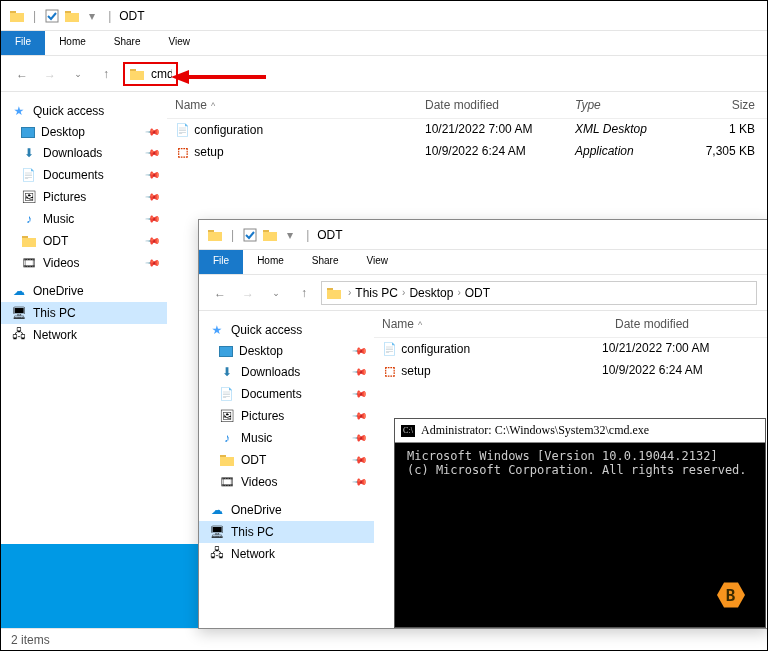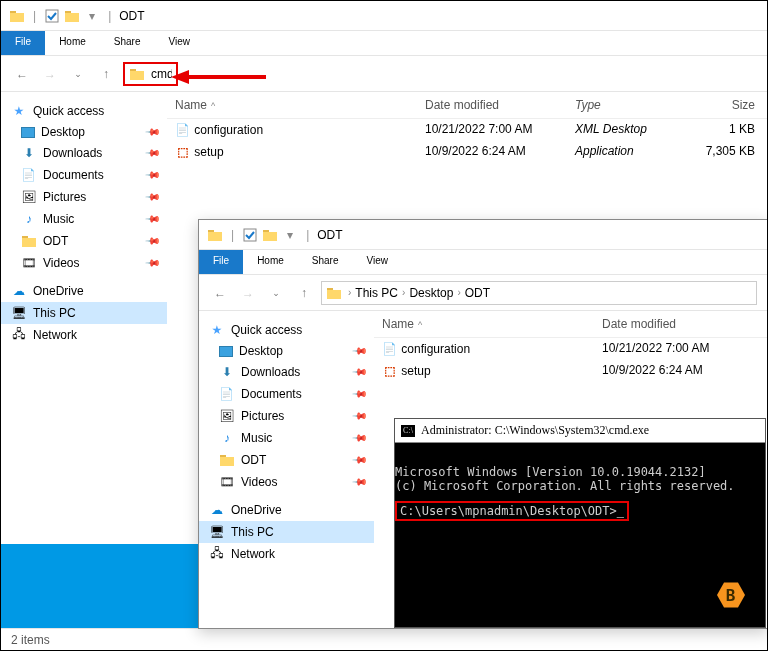--- a/index.html
+++ b/index.html
@@ -18,41 +18,41 @@
 .red-box { border:2px solid #e60000; }
 .body-area { display:flex; height: calc(100% - 30px - 25px - 36px - 22px); }
 .sidebar { width: 172px; padding: 8px 0 0 0; }
 .side-group { margin-bottom: 6px; }
 .side-item { display:flex; align-items:center; padding: 3px 8px 3px 20px; gap:6px; }
 .side-item.header { padding-left: 10px; font-weight:normal; }
 .side-item.selected { background:#cde8ff; }
 .pin { margin-left:auto; color:#888; font-size:10px; transform: rotate(45deg);}
 .ico16 { width:16px; height:16px; flex-shrink:0; display:inline-flex; align-items:center; justify-content:center;}
 .filepane { flex:1; display:flex; flex-direction:column; }
-.colhead { display:flex; border-bottom:1px solid #eee; padding:6px 0; color:#555;}
+.colhead { display:flex; border-bottom:1px solid #eee; padding:6px 0; color:#555;justify-content:space-between;}
 .colhead .col { padding-left:8px;}
 .col-name { width:250px; }
 .col-date { width:150px; }
 .col-type { width:120px;font-style:italic; }
 .col-size { width:80px; text-align:right; padding-right:12px;}
 .row { display:flex; padding:3px 0; }
 .row .col { padding-left:8px;}
 .statusbar { position:absolute; bottom:0; left:0; height:22px; display:flex; align-items:center; padding:0 10px; color:#555; border-top:1px solid #e5e5e5; width:200px; background:#fff;}
 .bluebox { position:absolute; left:0; bottom:0; width:200px; height:106px; background:#0099e5; }
 
 .inset { position:absolute; left:197px; top:218px; width:570px; height:410px; background:#fff; border:1px solid #888; box-shadow: 0 4px 14px rgba(0,0,0,.2); }
 .inset-body { display:flex; height: calc(100% - 30px - 25px - 36px); }
 .inset .sidebar { width:175px;}
 .breadcrumb { display:flex; align-items:center; gap:2px; }
 .breadcrumb .seg { padding:0 2px; }
 .breadcrumb .chev { color:#888; font-size:10px;}
 
 .cmd { position:absolute; left:393px; top:417px; width:372px; height:210px; background:#000; color:#ccc; font-family:Consolas,monospace; font-size:12px; border:1px solid #555; }
 .cmd-title { background:#fff; color:#000; height:24px; display:flex; align-items:center; padding:0 6px; border-bottom:1px solid #888; font-family:"Segoe UI"; font-size:12px;}
-.cmd-body { padding:6px 0;margin-top:16px; }
+.cmd-body { padding:6px 12px; }
 .cmd-prompt-box { border:2px solid #e60000; padding:1px 3px; display:inline-block; margin-top:8px;}
 .logo { position:absolute; right:20px; bottom:18px; color:#f7941e; font-weight:bold; font-size:16px; display:flex; align-items:center; gap:6px; letter-spacing:1px;}
 .logo .hex { width:28px; height:28px; background:#f7941e; display:flex; align-items:center; justify-content:center; color:#3a2a00; font-weight:bold; border-radius:4px; clip-path: polygon(25% 5%,75% 5%,100% 50%,75% 95%,25% 95%,0 50%);}
 
 .arrow-annot { position:absolute; left:170px; top:66px; }
 
 .svg-folder { fill:#ffd86b; }
 .svg-folder-tab { fill:#e6b84a; }
 .sort-arrow { font-size:9px; color:#888; margin-left:4px;}
 </style>
@@ -338,20 +338,17 @@
 </div>
 
 <div class="cmd">
   <div class="cmd-title">
     <span class="ico16" style="background:#000;color:#ccc;font-size:8px;display:flex;align-items:center;justify-content:center;width:14px;height:12px;">C:\</span>
     <span style="margin-left:6px">Administrator: C:\Windows\System32\cmd.exe</span>
   </div>
   <div class="cmd-body">
     <div>Microsoft Windows [Version 10.0.19044.2132]</div>
     <div>(c) Microsoft Corporation. All rights reserved.</div>
-    <div class="cmd-prompt-box">
-      <span>C:\Users\mpnadmin\Desktop\ODT&gt;</span><span style="color:#fff">_</span>
-    </div>
   </div>
   <div class="logo">
     <span class="hex">B</span>
   </div>
 </div>
 
 </body></html>

